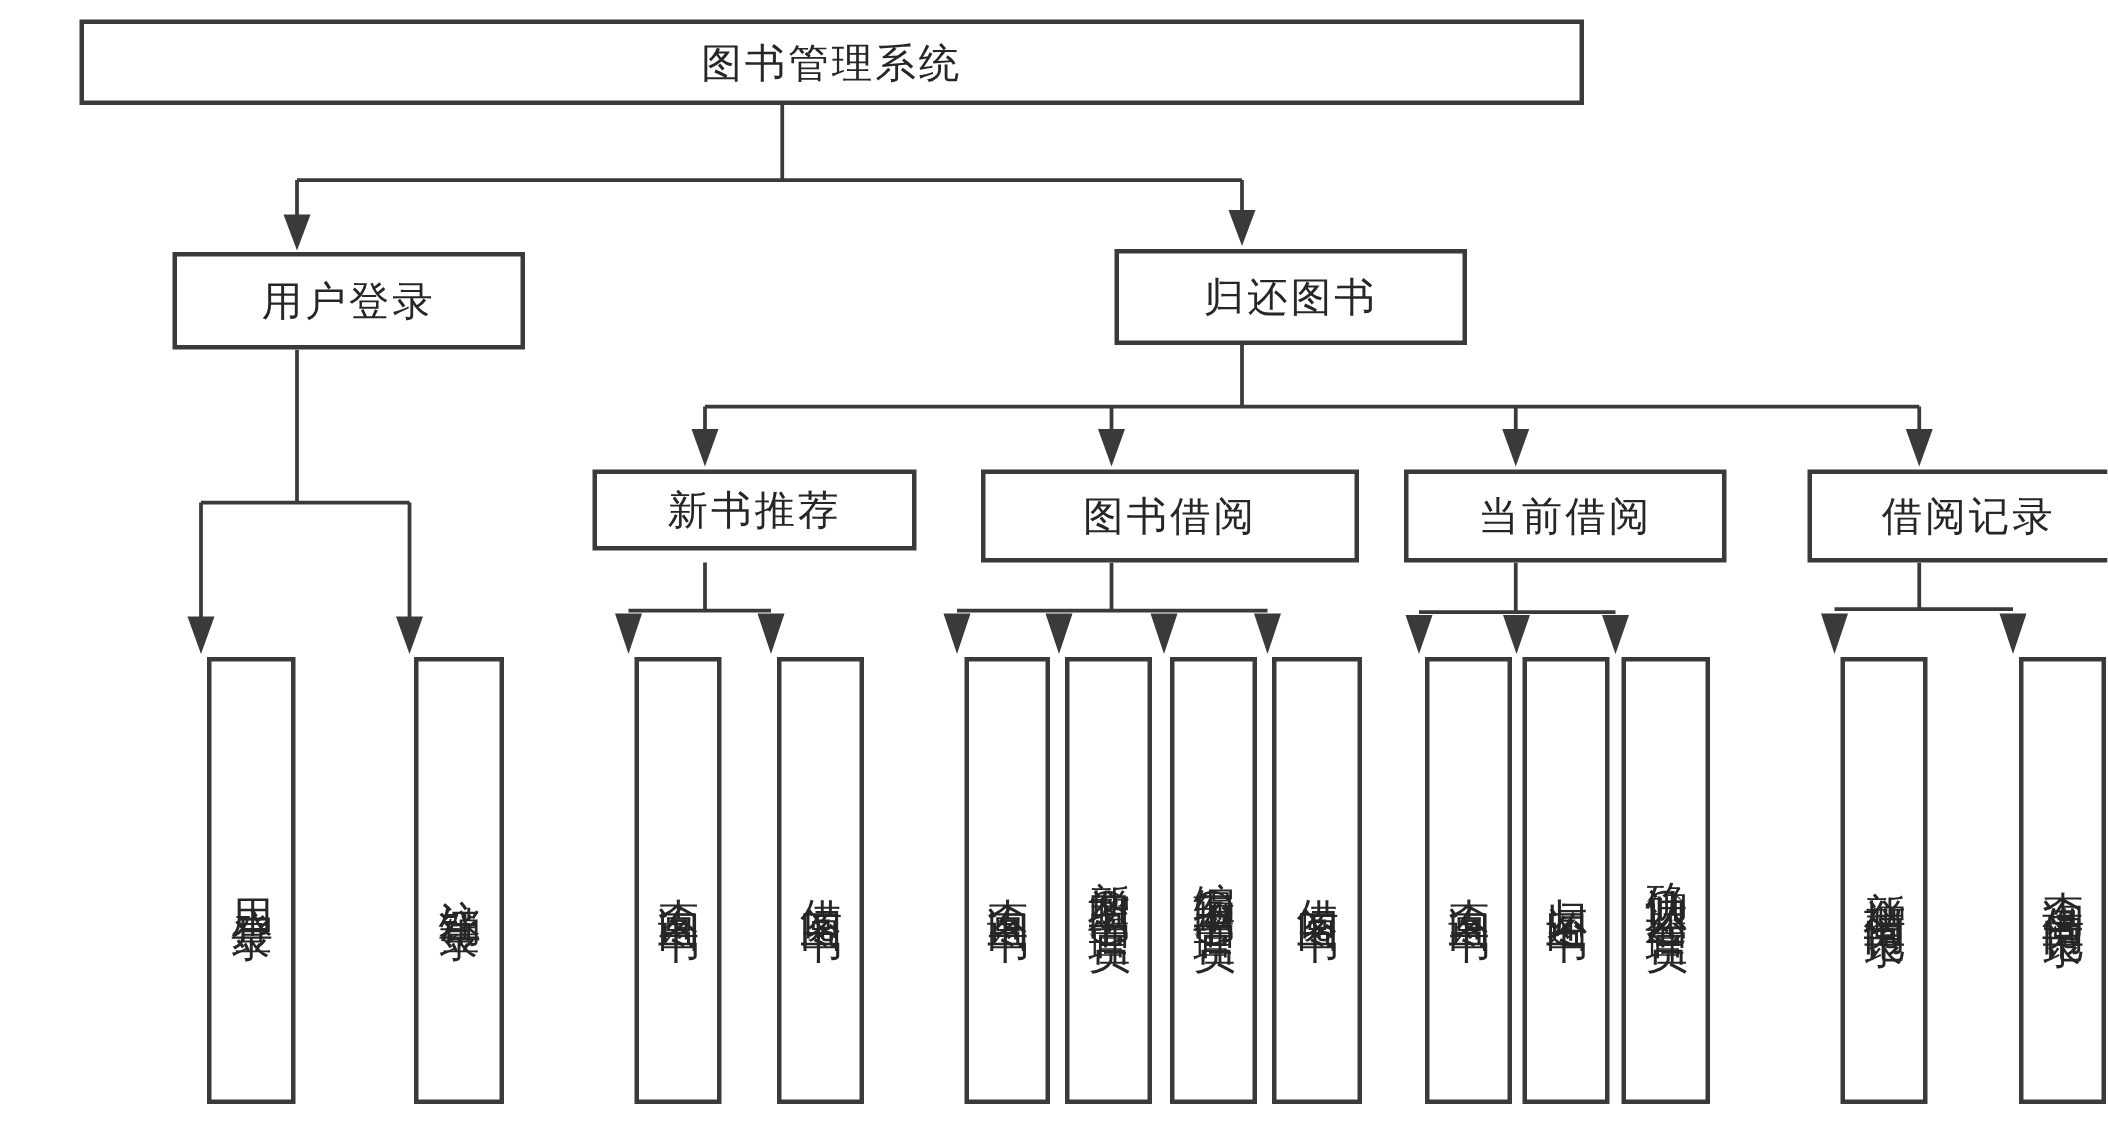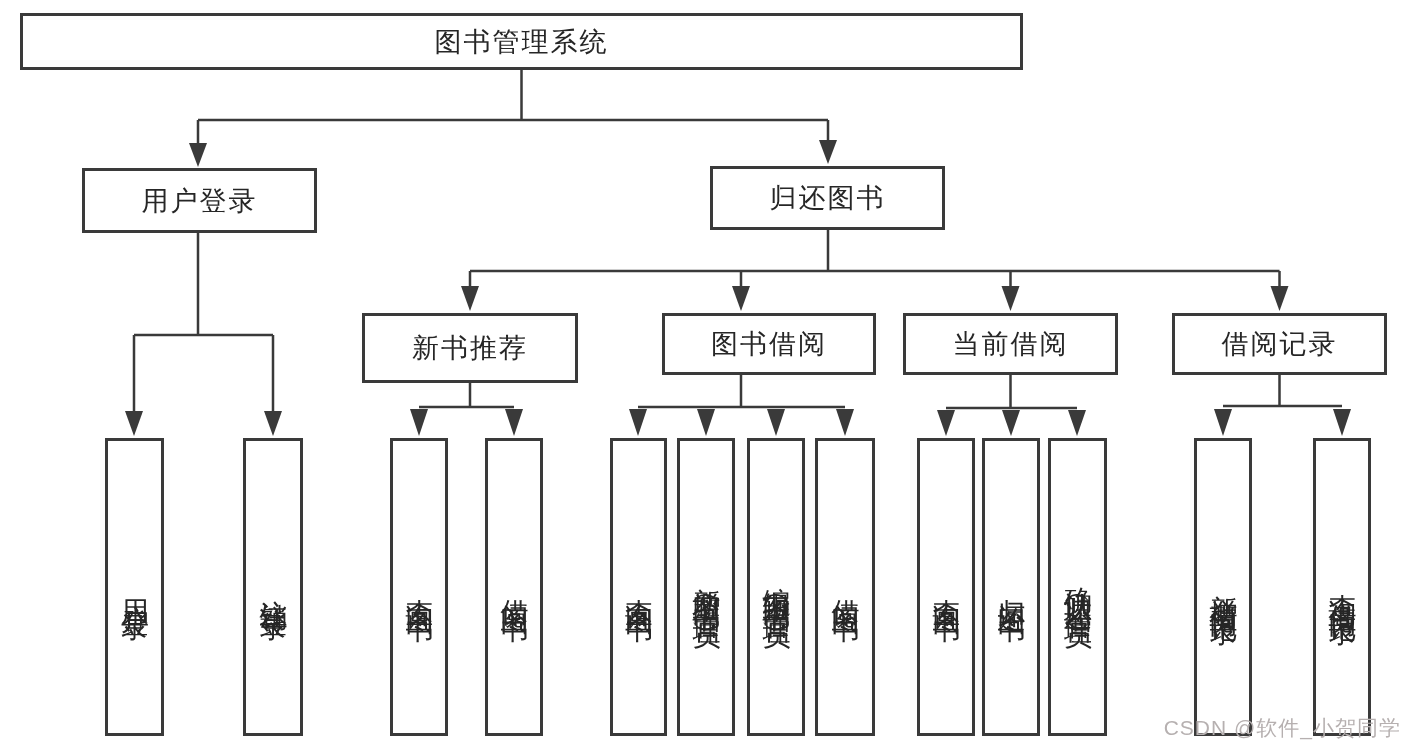--- a/index.html
+++ b/index.html
@@ -23,20 +23,21 @@
   }
   .box {
     position: absolute;
     box-sizing: border-box;
     border: 3px solid #3a3a3a;
     background: #ffffff;
     display: flex;
     align-items: center;
     justify-content: center;
     color: #262626;
+    margin-left: 33px;
   }
   .box.h span {
     font-size: 27px;
     letter-spacing: 2px;
     white-space: nowrap;
   }
   .box.v span {
     writing-mode: vertical-rl;
     text-orientation: mixed;
     font-size: 28px;
@@ -113,24 +114,24 @@
     <span>图书管理系统</span>
   </div>
 
   <div class="box h" style="left:82px; top:168px; width:235px; height:65px">
     <span>用户登录</span>
   </div>
   <div class="box h" style="left:710px; top:166px; width:235px; height:64px">
     <span>归还图书</span>
   </div>
 
-  <div class="box h" style="left:362px; top:313px; width:216px; height:70px">
+  <div class="box h" style="left:362px; top:313px; width:216px; height:54px">
     <span>新书推荐</span>
   </div>
-  <div class="box h" style="left:662px; top:313px; width:214px; height:62px">
+  <div class="box h" style="left:621px; top:313px; width:252px; height:62px">
     <span>图书借阅</span>
   </div>
   <div class="box h" style="left:1172px; top:313px; width:215px; height:62px">
     <span>借阅记录</span>
   </div>
   <div class="box h" style="left:903px; top:313px; width:215px; height:62px">
     <span>当前借阅</span>
   </div>
 
   <div class="box v" style="left:105px; top:438px; width:59px; height:298px">
@@ -170,15 +171,14 @@
     <span>确认归还（管理员）</span>
   </div>
 
   <div class="box v" style="left:1194px; top:438px; width:58px; height:298px">
     <span>新增借阅记录</span>
   </div>
   <div class="box v" style="left:1313px; top:438px; width:58px; height:298px">
     <span>查询借阅记录</span>
   </div>
 
-  <div id="watermark">CSDN @软件_小贺同学</div>
 
 </div>
 
 </body></html>

